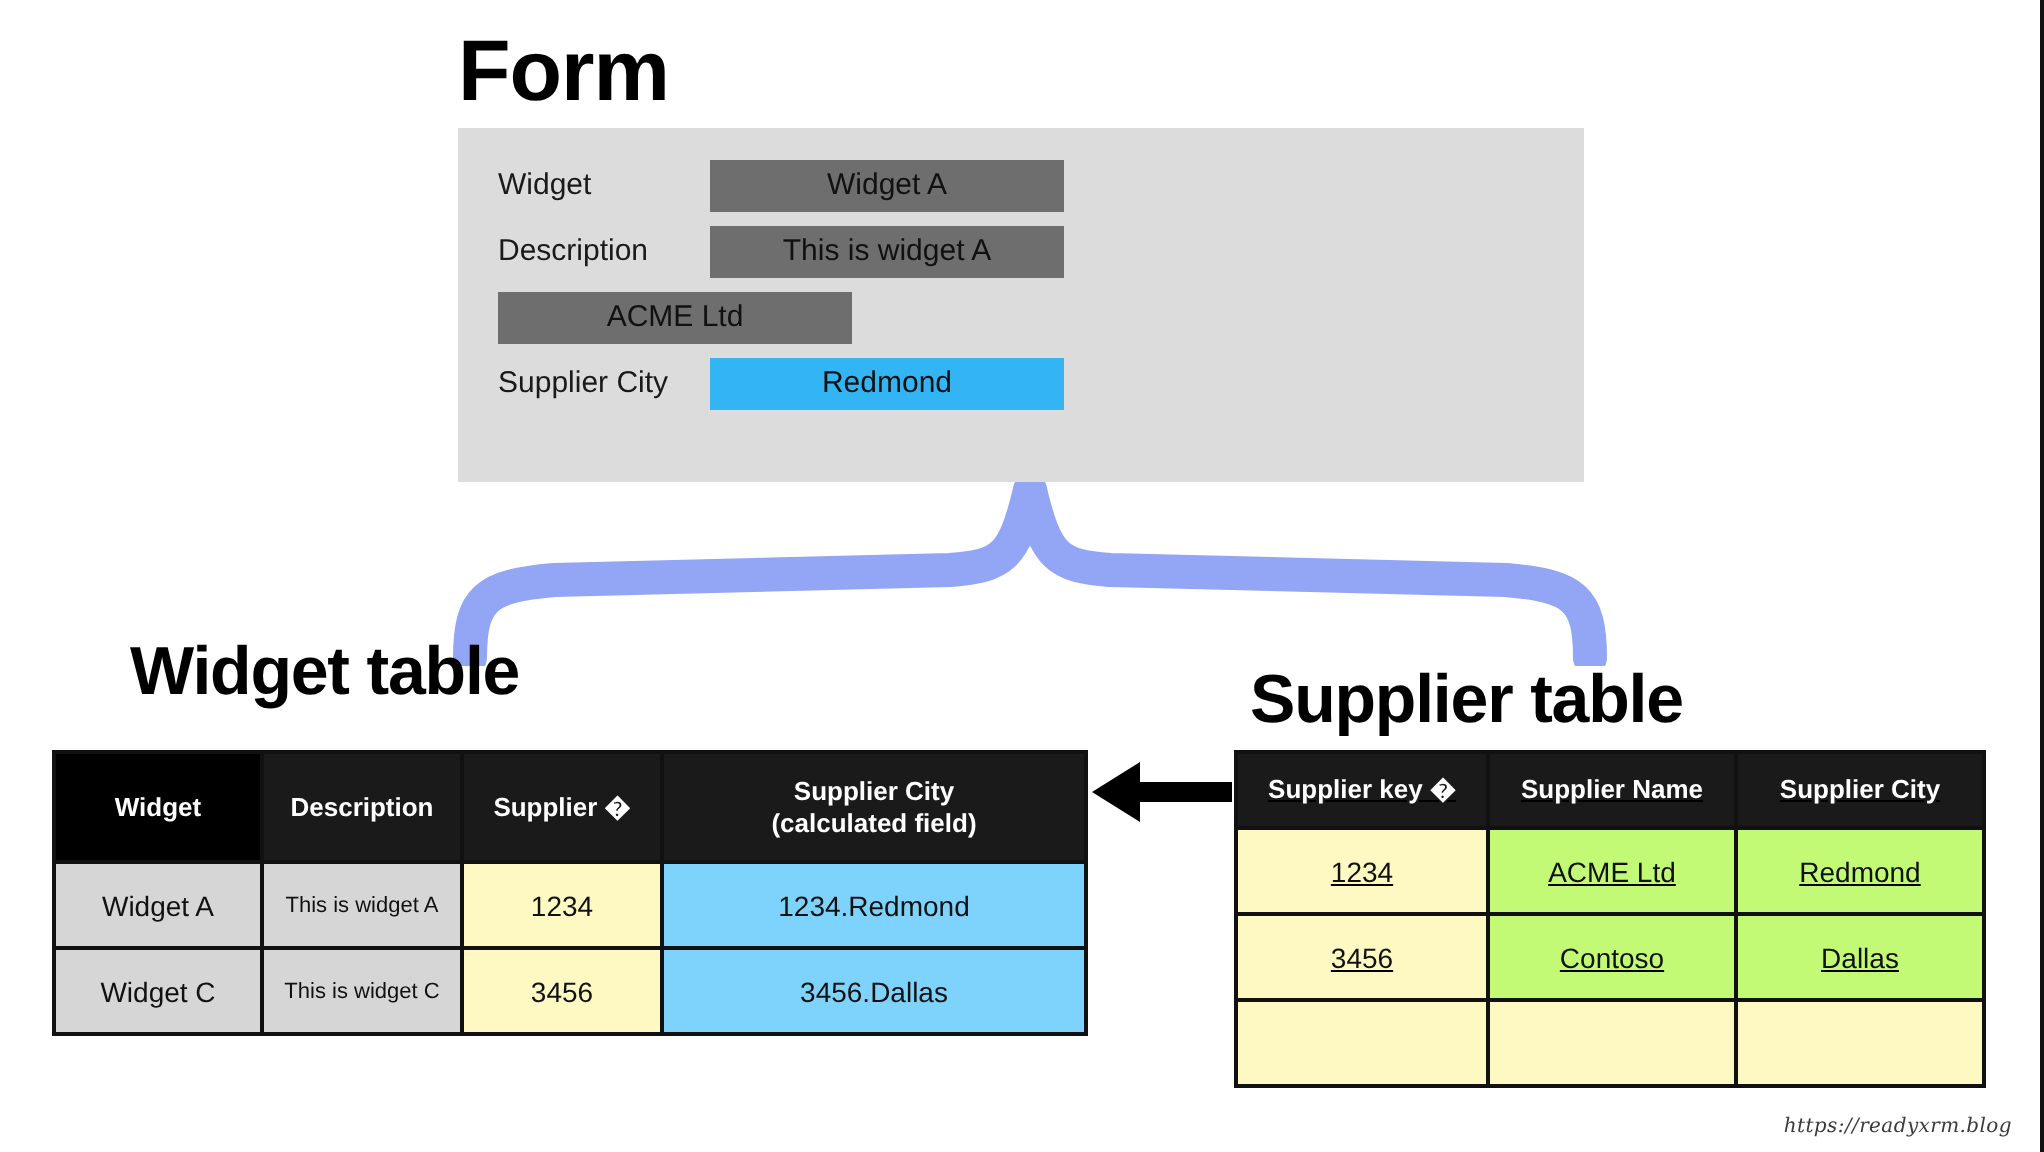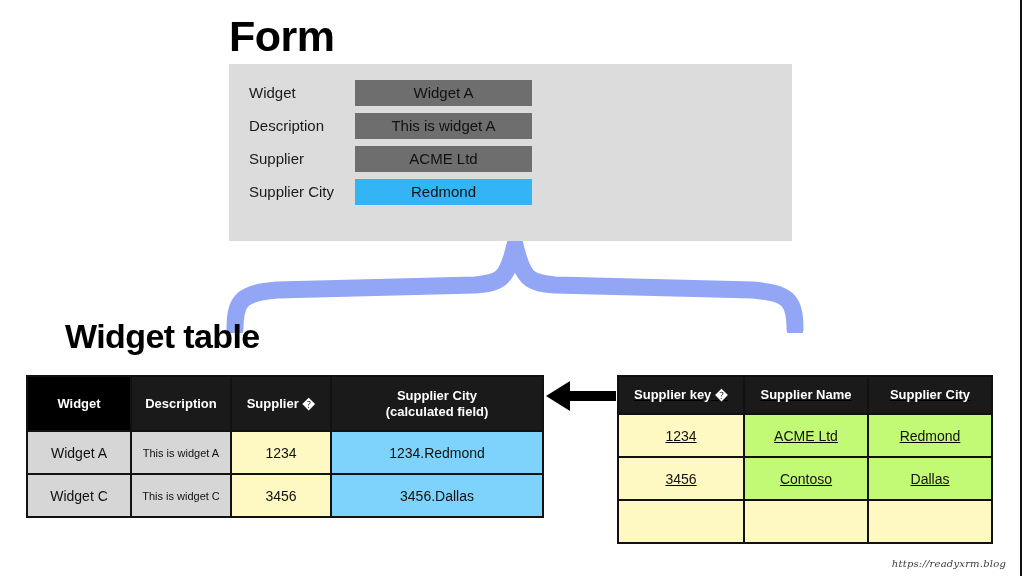--- a/index.html
+++ b/index.html
@@ -182,21 +182,20 @@
       <span class="fl">Widget</span>
       <span class="fv">Widget A</span>
     </div>
 
     <div class="form-row" style="top:49px;">
       <span class="fl">Description</span>
       <span class="fv">This is widget A</span>
     </div>
 
     <div class="form-row" style="top:82px;">
-      <span class="fl">Supplier</span>
       <span class="fv">ACME Ltd</span>
     </div>
 
     <div class="form-row" style="top:115px;">
       <span class="fl">Supplier City</span>
       <span class="fv cyan">Redmond</span>
     </div>
 
   </div>
 
@@ -237,20 +236,21 @@
         <td>3456</td>
         <td class="cyan">3456.Dallas</td>
       </tr>
     </tbody>
   </table>
 
   <svg id="link-arrow" viewBox="0 0 72 36" aria-hidden="true">
     <path d="M72,13 L26,13 L26,3 L2,18 L26,33 L26,23 L72,23 Z" fill="#000000"></path>
   </svg>
 
+  <div id="supplier-title" class="tbl-title">Supplier table</div>
 
   <table id="supplier-table" class="dtable">
     <thead>
       <tr>
         <th class="sc1">Supplier key �</th>
         <th class="sc2">Supplier Name</th>
         <th class="sc3">Supplier City</th>
       </tr>
     </thead>
     <tbody>

